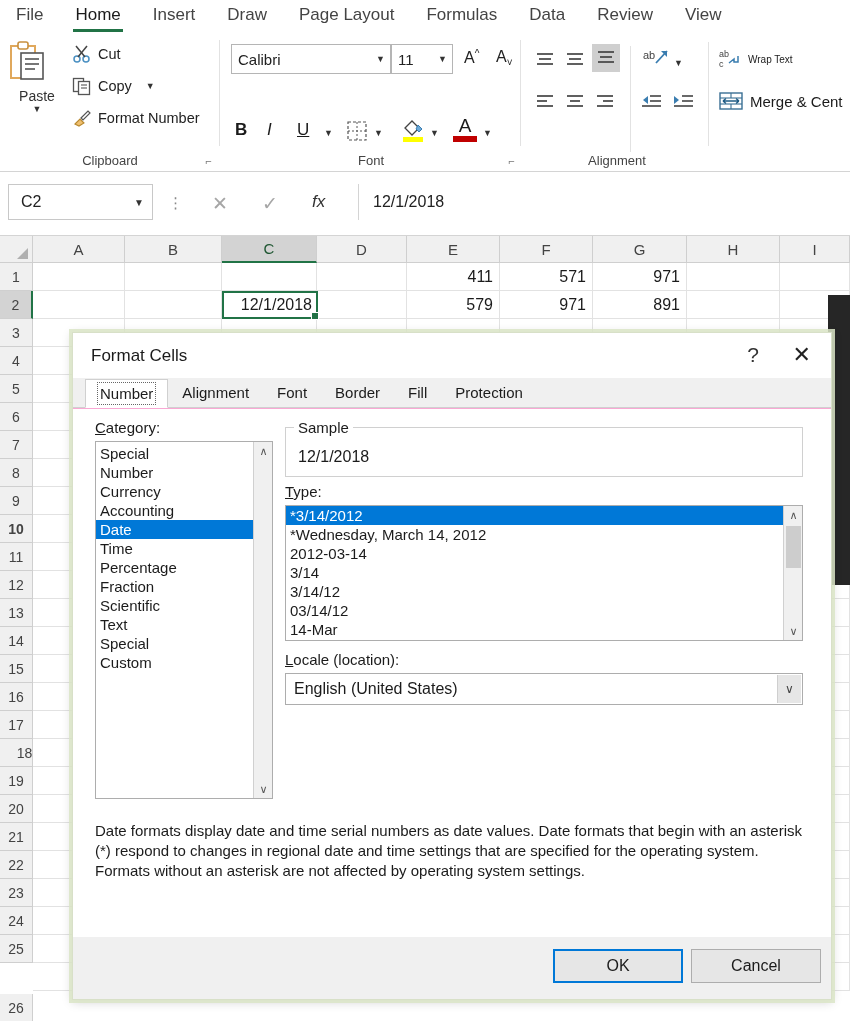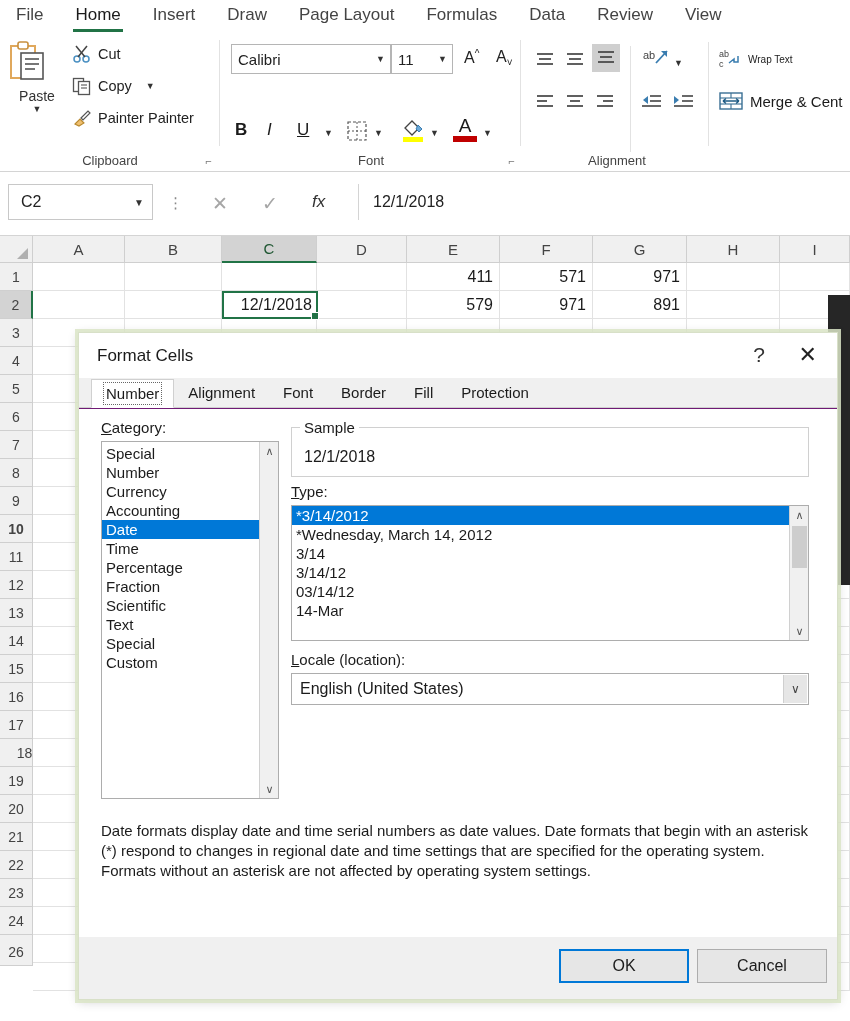--- a/index.html
+++ b/index.html
@@ -120,22 +120,22 @@
     padding-right: 4px; font-size: 16px; color: #1b1b1b; z-index: 3;
   }
   .active-cell::after {
     content:""; position:absolute; right:-3px; bottom:-3px; width:6px; height:6px;
     background:#217346; border:1px solid #fff;
   }
   .dark-panel { position: absolute; background: #262626; z-index: 2; }
 
   
   .dialog {
-    position: absolute; left: 78px; top: 332px; width: 760px; height: 668px;
-    background: #701a75; border: 1px solid #d8e0c8;
+    position: absolute; left: 72px; top: 332px; width: 760px; height: 668px;
+    background: #f9a8d4; border: 1px solid #d8e0c8;
     box-shadow: 0 0 0 3px rgba(218,229,199,.85), 0 2px 10px rgba(0,0,0,.18);
     z-index: 10;
   }
   .dlg-title {
     position: absolute; top: 0; left: 0; right: 0; height: 45px;
     display: flex; align-items: center; background: #fff;
   }
   .dlg-title-text { font-size: 17px; color: #1b1b1b; padding-left: 18px; }
   .dlg-help { position: absolute; right: 72px; top: 10px; font-size: 21px; color: #333; }
   .dlg-close { position: absolute; right: 20px; top: 9px; font-size: 22px; color: #222; }
@@ -268,21 +268,21 @@
         <span style="font-size:9px;color:#333;margin-left:8px;">▼</span>
       </div>
 
       <div class="cb-item" style="top:76px;">
         <span class="cb-icon">
           <svg width="20" height="20" viewBox="0 0 20 20">
             <path d="M3 16 L8 11 L12 15 L7 18 Z" fill="#f0c070" stroke="#b8892f" stroke-width="1.1"></path>
             <path d="M9 10 L16 3 L18 5 L11 12 Z" fill="#fff" stroke="#555" stroke-width="1.2"></path>
           </svg>
         </span>
-        <span>Painter Painter</span>
+        <span>Format Number</span>
       </div>
 
       <div class="rgroup-label">Clipboard</div>
       <div class="dlg-launcher" style="right:8px;">⌐</div>
       <div class="rgroup-sep" style="right:0;"></div>
     </div>
 
     <div class="rgroup" id="g-font">
       <div class="fontbox" style="left:10px; top:12px; width:160px; height:30px;">
         <span style="padding-left:6px;">Calibri</span>
@@ -477,21 +477,21 @@
         <div class="rowh" style="top: 447px; height: 28px;">16</div>
         <div class="rowh" style="top: 475px; height: 28px;">17</div>
         <div class="rowh" style="top: 503px; height: 28px; padding-left: 17px;">18</div>
         <div class="rowh" style="top: 531px; height: 28px; text-align: center;">19</div>
         <div class="rowh" style="top: 559px; height: 28px;">20</div>
         <div class="rowh" style="top: 587px; height: 28px;">21</div>
         <div class="rowh" style="top: 615px; height: 28px;">22</div>
         <div class="rowh" style="top: 643px; height: 28px;">23</div>
         <div class="rowh" style="top: 671px; height: 28px;">24</div>
         <div class="rowh" style="top: 699px; height: 28px;">25</div>
-        <div class="rowh" style="top: 702px; height: 28px;">26</div>
+        <div class="rowh" style="top: 758px; height: 28px;">26</div>
       </div>
     <div id="cells">
         <div class="cell" style="left: 33px; top: 27px; width: 92px; height: 28px;"></div>
         <div class="cell" style="left: 125px; top: 27px; width: 97px; height: 28px;"></div>
         <div class="cell" style="left: 222px; top: 27px; width: 95px; height: 28px;"></div>
         <div class="cell" style="left: 317px; top: 27px; width: 90px; height: 28px;"></div>
         <div class="cell" style="left: 407px; top: 27px; width: 93px; height: 28px;">411</div>
         <div class="cell" style="left: 500px; top: 27px; width: 93px; height: 28px;">571</div>
         <div class="cell" style="left: 593px; top: 27px; width: 94px; height: 28px;">971</div>
         <div class="cell" style="left: 687px; top: 27px; width: 93px; height: 28px;"></div>
@@ -790,20 +790,21 @@
         <div class="sample-val">12/1/2018</div>
       </div>
 
       <div class="fieldlabel" style="left:212px; top:74px;">
         <u>T</u><span>ype:</span>
       </div>
       <div class="listbox" style="left:212px; top:96px; width:518px; height:136px;">
         <div id="type-items">
             <div class="lb-item sel">*3/14/2012</div>
             <div class="lb-item">*Wednesday, March 14, 2012</div>
+            <div class="lb-item">2012-03-14</div>
             <div class="lb-item">3/14</div>
             <div class="lb-item">3/14/12</div>
             <div class="lb-item">03/14/12</div>
             <div class="lb-item">14-Mar</div>
           </div>
         <div class="lb-scroll">
           <div class="lb-arrow" style="top:0;">∧</div>
           <div class="lb-thumb" style="top:20px; height:42px;"></div>
           <div class="lb-arrow" style="bottom:0;">∨</div>
         </div>

